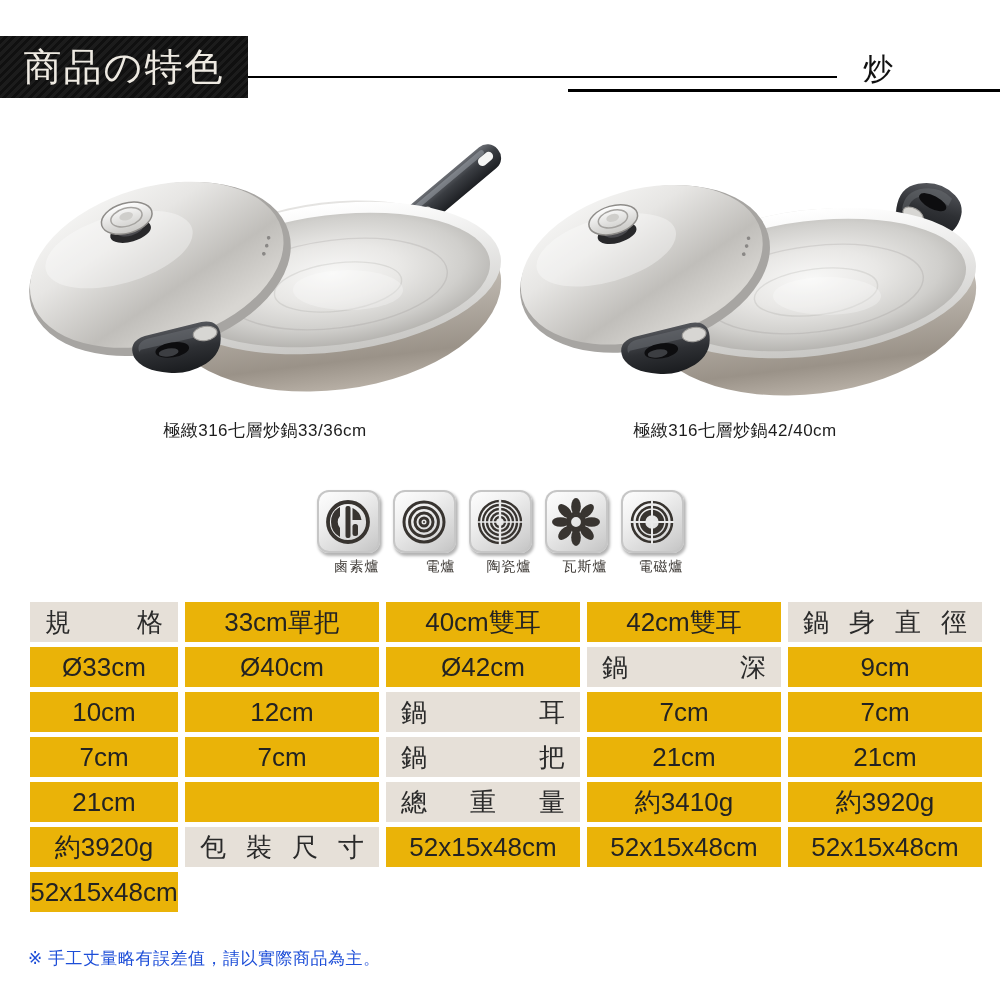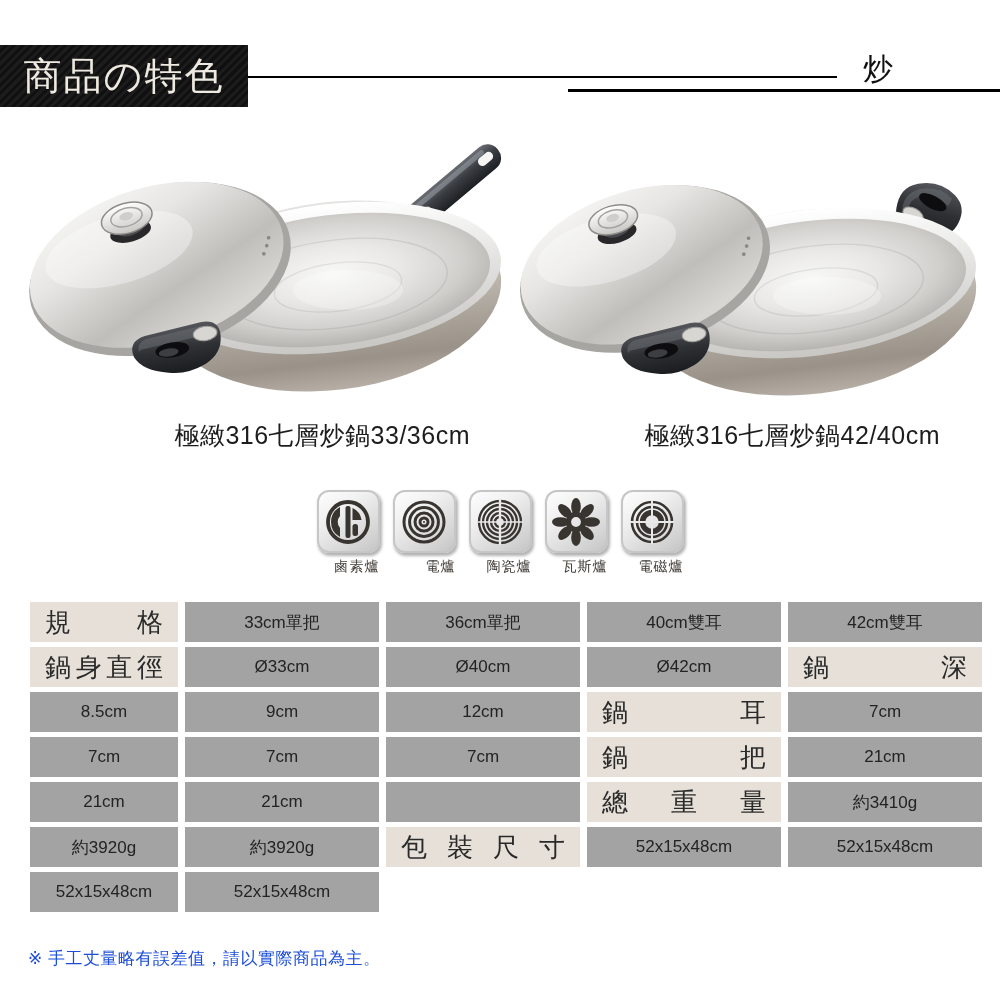--- a/index.html
+++ b/index.html
@@ -1,52 +1,52 @@
 <!DOCTYPE html>
 <html><head>
 <meta charset="utf-8">
 <style>
   html,body{margin:0;padding:0;background:#fff;}
   .canvas{position:relative;width:1000px;height:1000px;background:#ffffff;overflow:hidden;
           font-family:"Liberation Sans","DejaVu Sans",sans-serif;color:#242424;}
 
   
-  .title-box{position:absolute;left:0;top:45px;width:248px;height:62px;
+  .title-box{position:absolute;left:0;top:36px;width:248px;height:62px;
     background:repeating-linear-gradient(135deg,#1c1c1c 0 3px,#101010 3px 6px);
     display:flex;align-items:center;justify-content:center;}
   .title-box span{font-size:38px;color:#eeeae2;letter-spacing:2px;font-weight:400;}
   .rule-1{position:absolute;left:248px;top:76px;width:589px;height:2px;background:#000;}
   .rule-2{position:absolute;left:568px;top:89px;width:432px;height:3px;background:#000;}
   .category{position:absolute;left:863px;top:49px;width:112px;font-size:30px;color:#111;}
 
   
   .spread{display:flex;justify-content:space-between;width:100%;}
 
   
   .photo1{position:absolute;left:18px;top:132px;}
   .photo2{position:absolute;left:515px;top:150px;}
-  .caption{position:absolute;top:419px;width:410px;text-align:right;font-size:25px;color:#1d1d1d;letter-spacing:.5px;}
+  .caption{position:absolute;top:419px;width:410px;text-align:center;font-size:17px;color:#1d1d1d;letter-spacing:.5px;}
   .caption.c1{left:60px;} .caption.c2{left:530px;}
 
   
   .stoves{position:absolute;left:0;top:490px;width:1000px;display:flex;justify-content:center;gap:13px;}
   .stove{display:flex;flex-direction:column;align-items:flex-end;width:63px;}
   .stove-box{width:63px;height:63px;border-radius:12px;
     background:linear-gradient(145deg,#ffffff 0%,#f0f0f0 35%,#d2d2d2 80%,#c2c2c2 100%);
     box-shadow:inset 0 0 0 2px #c6c6c6, 1.5px 2.5px 3px rgba(0,0,0,.3);
     display:flex;align-items:center;justify-content:center;}
   .stove-label{margin-top:5px;font-size:14px;color:#403c38;letter-spacing:1px;white-space:nowrap;}
 
   
   .spec-table{position:absolute;left:30px;top:602px;width:952px;
     display:grid;grid-template-columns:148px repeat(4,1fr);
     column-gap:7px;row-gap:5px;grid-auto-rows:40px;}
   .cell{display:flex;align-items:center;}
   .cell.lbl{background:#e6e0d8;padding:0 15px;font-size:26px;color:#2a2a2a;}
-  .cell.val{background:#a3a3a3;justify-content:center;font-size:17px;color:#232323;}
+  .cell.val{background:#eab308;justify-content:center;font-size:26px;color:#232323;}
 
   
   .footnote{position:absolute;left:28px;top:947px;font-size:17px;color:#1d4ed8;letter-spacing:.5px;}
 </style>
 </head>
 <body>
 
 <div class="canvas">
 
   <div class="title-box">
@@ -284,21 +284,20 @@
   </div>
 
   <div class="spec-table">
     <div class="cell lbl">
         <span class="spread">
           <span>規</span>
           <span>格</span>
         </span>
       </div>
     <div class="cell val">33cm單把</div>
-    <div class="cell val">36cm單把</div>
     <div class="cell val">40cm雙耳</div>
     <div class="cell val">42cm雙耳</div>
 
     <div class="cell lbl">
         <span class="spread">
           <span>鍋</span>
           <span>身</span>
           <span>直</span>
           <span>徑</span>
         </span>
@@ -306,22 +305,22 @@
     <div class="cell val">Ø33cm</div>
     <div class="cell val">Ø40cm</div>
     <div class="cell val">Ø42cm</div>
 
     <div class="cell lbl">
         <span class="spread">
           <span>鍋</span>
           <span>深</span>
         </span>
       </div>
-    <div class="cell val">8.5cm</div>
     <div class="cell val">9cm</div>
+    <div class="cell val">10cm</div>
     <div class="cell val">12cm</div>
 
     <div class="cell lbl">
         <span class="spread">
           <span>鍋</span>
           <span>耳</span>
         </span>
       </div>
     <div class="cell val">7cm</div>
     <div class="cell val">7cm</div>

